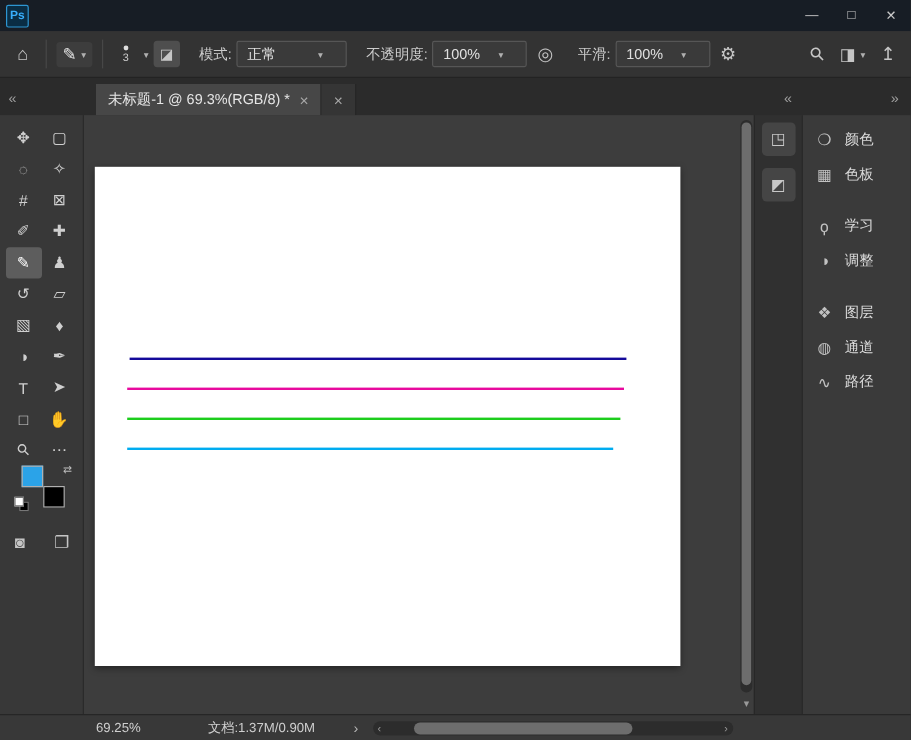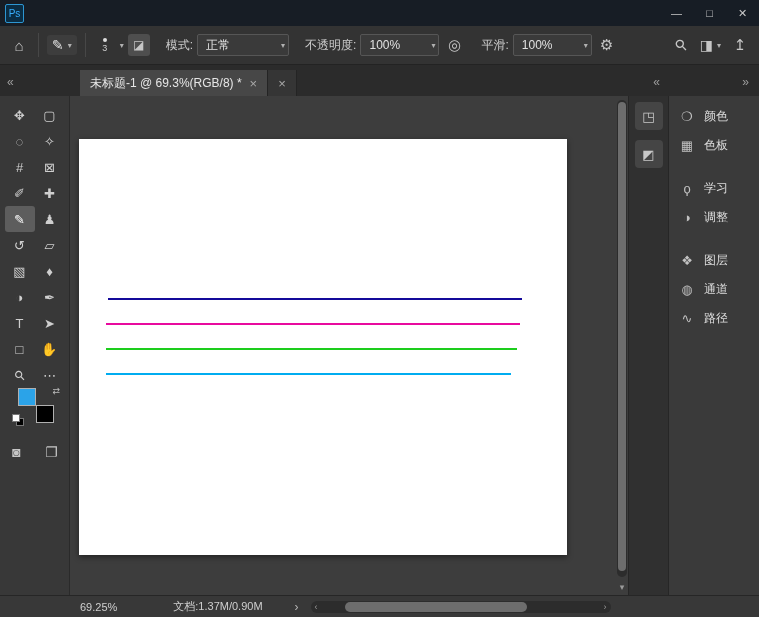--- a/index.html
+++ b/index.html
@@ -5,36 +5,36 @@
   * { margin:0; padding:0; box-sizing:border-box; }
   body { background:#222; font-family:"Liberation Sans","DejaVu Sans",sans-serif; }
   .app { position:relative; width:759px; height:617px; background:#323232; overflow:hidden;
          color:#d6d6d6; font-size:12px; user-select:none; }
 
   
   .titlebar { position:absolute; top:0; left:0; right:0; height:26px; background:#171d25;
               display:flex; align-items:center; }
   .ps-logo { width:19px; height:19px; margin:0 8px 0 5px; background:#0a2d44;
              border:1px solid #2d96d2; border-radius:2px; color:#38aefc; font-size:10px;
-             font-weight:normal; display:flex; align-items:center; justify-content:center; }
+             font-weight:bold; display:flex; align-items:center; justify-content:center; }
   .menubar { display:flex; height:100%; }
   .menu-item { padding:0 7px; line-height:26px; color:#e2e2e6; cursor:default; white-space:nowrap; }
   .win-controls { margin-left:auto; display:flex; height:100%; }
   .win-btn { width:33px; height:100%; display:flex; align-items:center; justify-content:center;
              color:#c9c9c9; font-size:11px; }
 
   
   .optionsbar { position:absolute; top:26px; left:0; right:0; height:39px; background:#333333;
                 border-bottom:1px solid #232323; display:flex; align-items:center;
                 padding:0 8px; gap:4px; }
   .ob-icon { color:#c6c6c6; font-size:15px; width:22px; text-align:center; flex:0 0 auto; }
   .ob-sep  { width:1px; height:24px; background:#474747; margin:0 4px; flex:0 0 auto; }
   .ob-label{ color:#cccccc; margin-left:12px; white-space:nowrap; }
   .select { height:22px; background:#3a3a3a; border:1px solid #565656; border-radius:2px;
-            display:flex; align-items:center; padding:0 3px 0 8px; color:#e0e0e0; flex:0 0 auto; }
+            display:flex; align-items:center; padding:0 19px 0 8px; color:#e0e0e0; flex:0 0 auto; }
   .select .val { flex:1; }
   .w92 { width:92px; } .w56 { width:79px; }
   .dd { font-size:8px; color:#b0b0b0; margin-left:4px; }
   .tool-preset { display:flex; align-items:center; padding:2px 5px; border-radius:3px;
                  background:#3d3d3d; }
   .tp-glyph { font-size:14px; color:#e0e0e0; }
   .brush-picker { display:flex; align-items:center; }
   .bp-col { display:flex; flex-direction:column; align-items:center; width:22px; }
   .bp-dot { width:4px; height:4px; border-radius:50%; background:#dddddd; margin-bottom:2px; }
   .bp-size{ font-size:9px; color:#cccccc; line-height:9px; }

